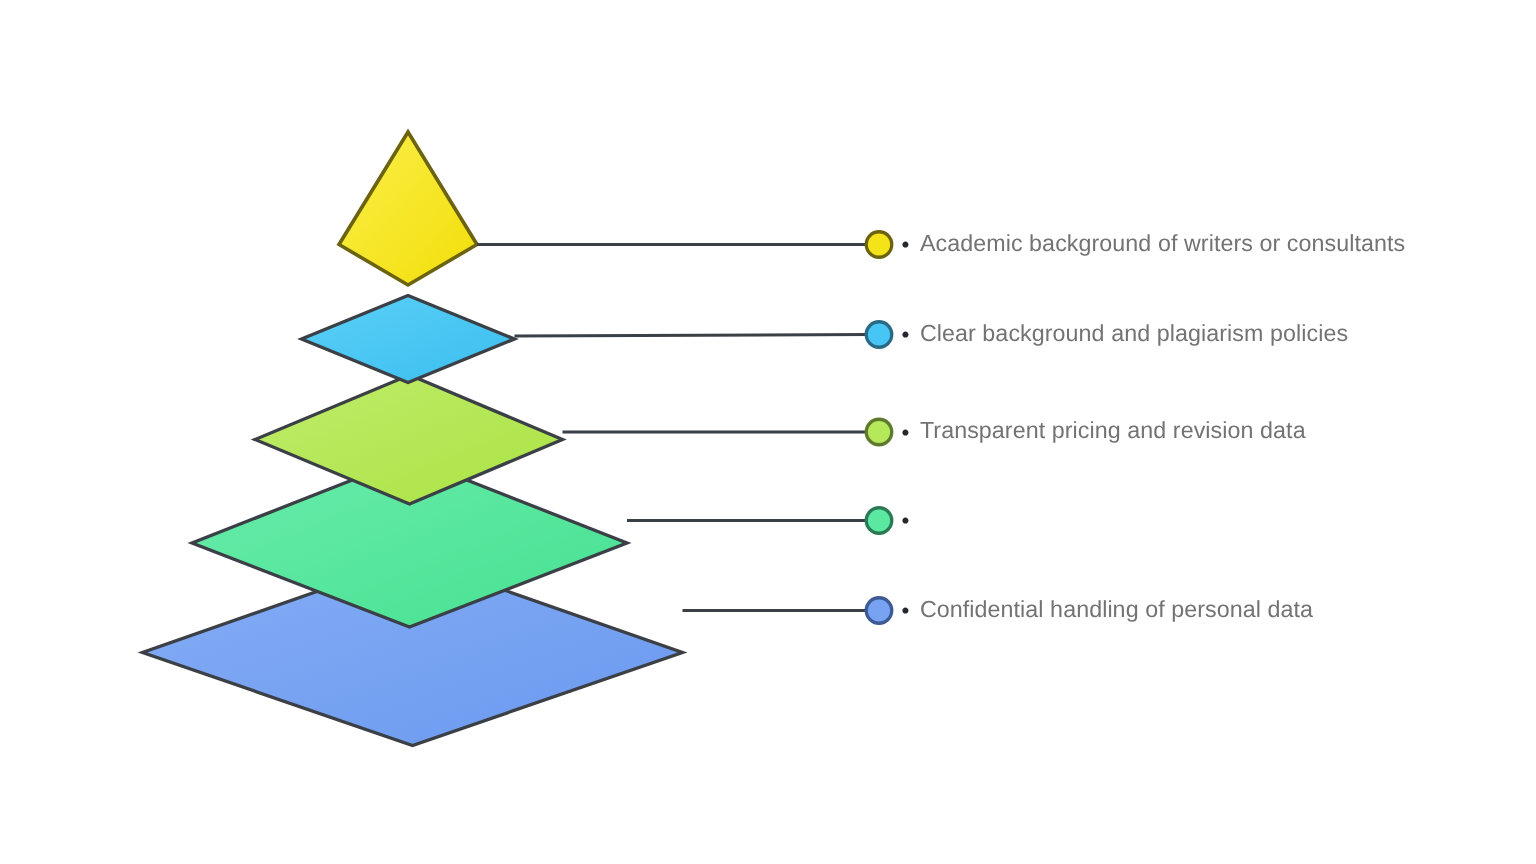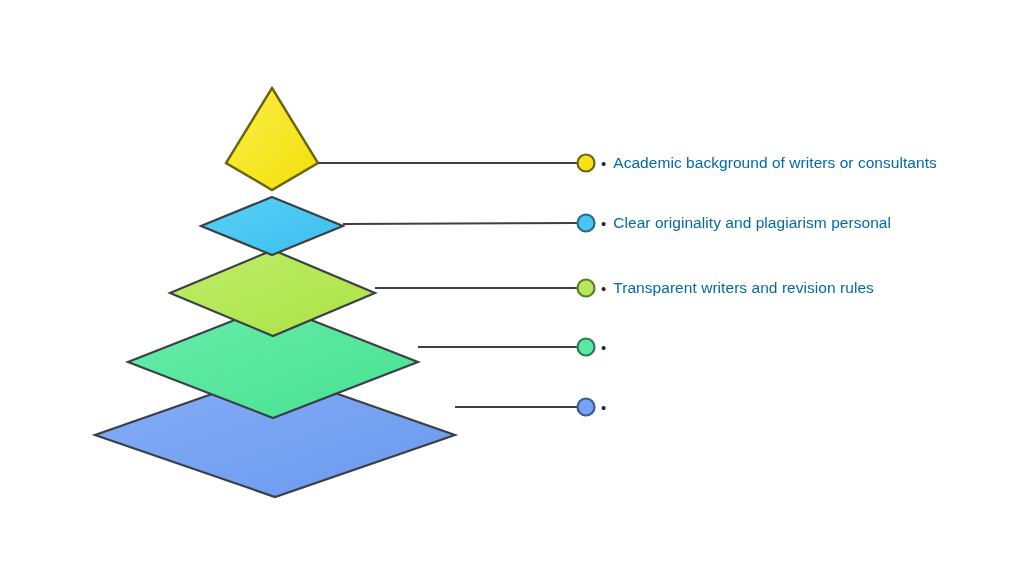--- a/index.html
+++ b/index.html
@@ -43,21 +43,21 @@
     white-space: nowrap;
   }
   .label-bullet {
     color: #23272e;
     font-size: 15px;
     line-height: 1;
     margin-right: 7px;
     display: inline-block;
   }
   .label-text {
-    color: #0369a1;
+    color: #737373;
     font-size: 15.5px;
     letter-spacing: 0.05px;
     font-family: "Liberation Sans", sans-serif;
   }
 </style>
 </head>
 <body>
 
 <div id="canvas">
 
@@ -108,27 +108,28 @@
     <circle cx="586" cy="407" r="8.5" fill="#77a3f2" stroke="#3c5a94" stroke-width="2.2"></circle>
   </svg>
 
   <div class="label-layer">
     <div class="label-row" style="left:601px; top:150px;">
       <span class="label-bullet">•</span>
       <span class="label-text">Academic background of writers or consultants</span>
     </div>
     <div class="label-row" style="left:601px; top:210px;">
       <span class="label-bullet">•</span>
-      <span class="label-text">Clear originality and plagiarism personal</span>
+      <span class="label-text">Clear background and plagiarism policies</span>
     </div>
     <div class="label-row" style="left:601px; top:275px;">
       <span class="label-bullet">•</span>
-      <span class="label-text">Transparent writers and revision rules</span>
+      <span class="label-text">Transparent pricing and revision data</span>
     </div>
     <div class="label-row" style="left:601px; top:334px;">
       <span class="label-bullet">•</span>
     </div>
     <div class="label-row" style="left:601px; top:394px;">
       <span class="label-bullet">•</span>
+      <span class="label-text">Confidential handling of personal data</span>
     </div>
   </div>
 
 </div>
 
 </body></html>

